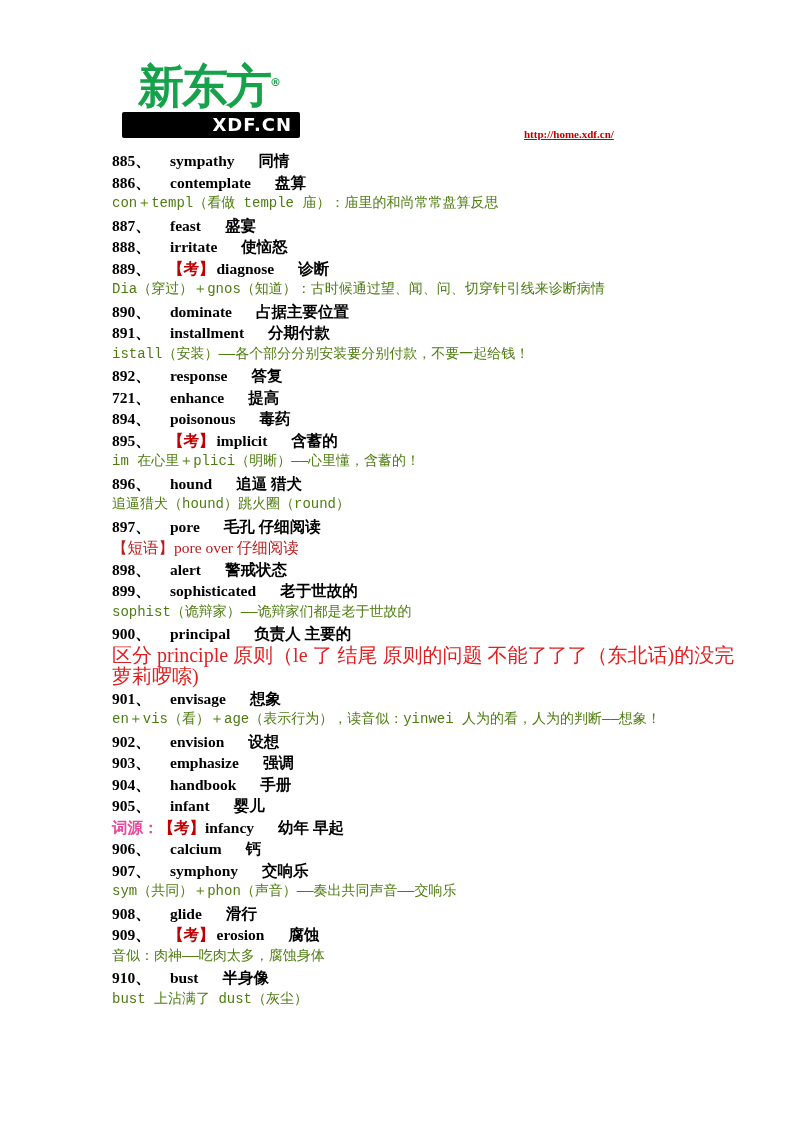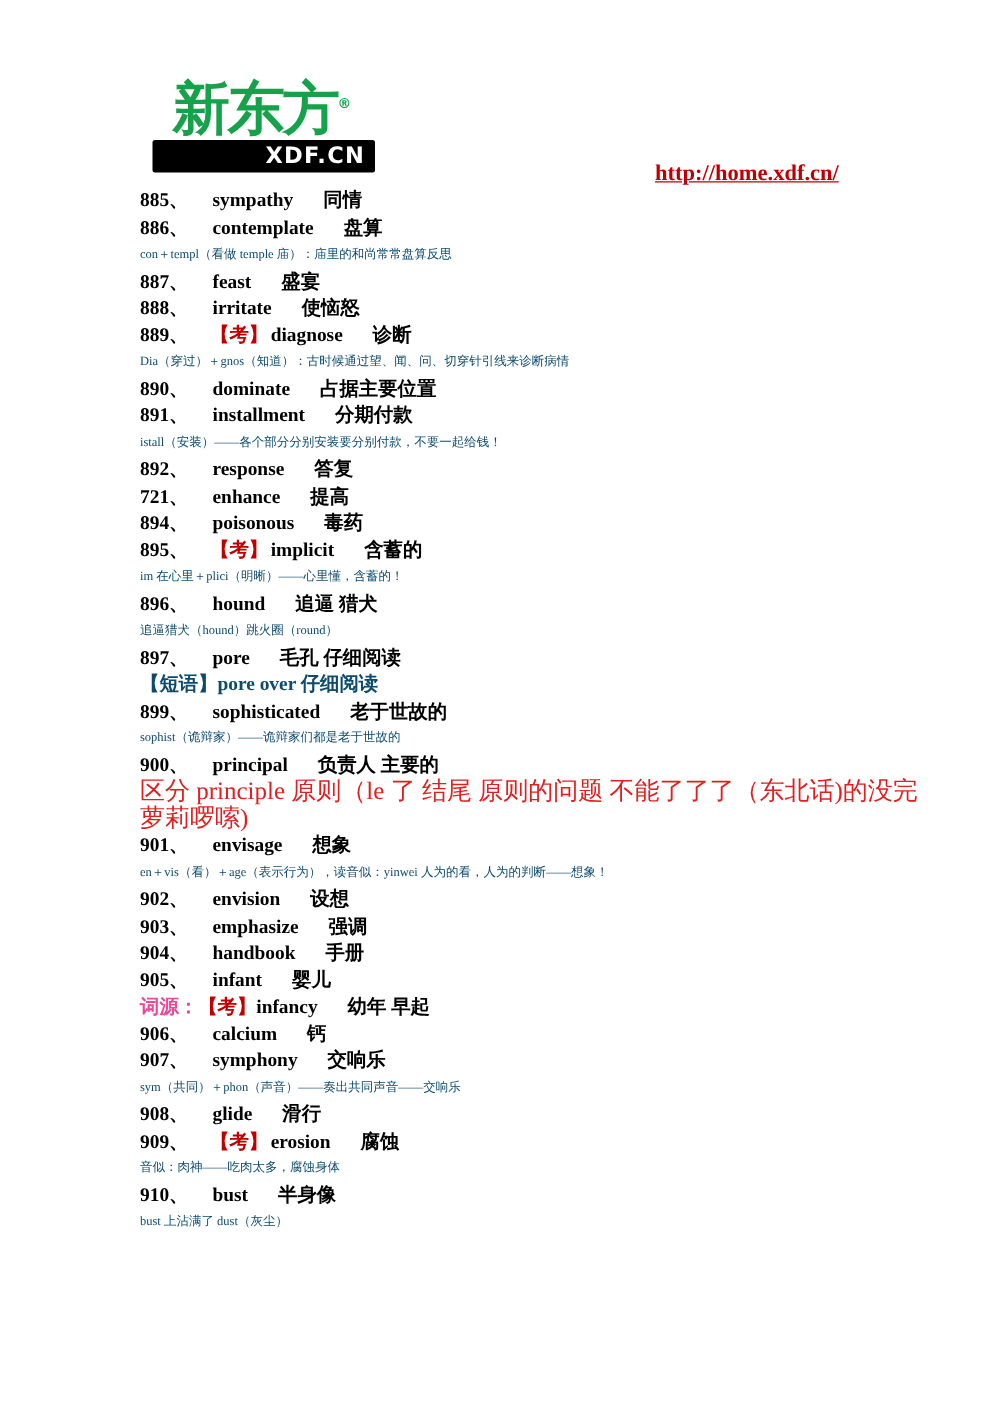--- a/index.html
+++ b/index.html
@@ -67,21 +67,21 @@
     font-size: 18px;
     color: #ffffff;
     letter-spacing: 1px;
   }
   .site-url {
     position: absolute;
     left: 524px;
     top: 88px;
     font-family: "Liberation Serif", serif;
     font-weight: bold;
-    font-size: 18px;
+    font-size: 11px;
     color: #c00000;
     text-decoration: underline;
     white-space: nowrap;
   }
   
   .content {
     margin: 0 60px 0 112px;
   }
   .row {
     display: block;
@@ -102,37 +102,38 @@
   }
   .cn {
     margin-left: 6px;
     padding-left: 18px;
   }
   .tag-kao {
     color: #c00000;
     font-weight: bold;
   }
   .note {
-    font-size: 10px;
-    color: #0c4a6e;
+    font-size: 14px;
+    color: #4d7c0f;
     font-weight: normal;
     white-space: normal;
     line-height: 21.5px;
+    font-family: Liberation Mono, monospace;
   }
   .note-red {
     font-size: 20px;
     color: #e02020;
     font-weight: normal;
     white-space: normal;
     line-height: 21.5px;
   }
   .phrase {
-    font-weight: bold;
+    font-weight: normal;
     font-size: 15.5px;
-    color: #0c4a6e;
+    color: #b91c1c;
     white-space: nowrap;
   }
   .src-label {
     font-weight: bold;
     font-size: 15.5px;
     color: #ec4899;
   }
 </style>
 </head>
 <body>
@@ -162,20 +163,21 @@
       <div class="row note">istall（安装）——各个部分分别安装要分别付款，不要一起给钱！</div>
       <div class="row entry"><span class="num">892、</span><span class="word">response</span><span class="cn">答复</span></div>
       <div class="row entry"><span class="num">721、</span><span class="word">enhance</span><span class="cn">提高</span></div>
       <div class="row entry"><span class="num">894、</span><span class="word">poisonous</span><span class="cn">毒药</span></div>
       <div class="row entry"><span class="num">895、</span><span class="tag-kao">【考】</span><span class="word">implicit</span><span class="cn">含蓄的</span></div>
       <div class="row note">im 在心里＋plici（明晰）——心里懂，含蓄的！</div>
       <div class="row entry"><span class="num">896、</span><span class="word">hound</span><span class="cn">追逼 猎犬</span></div>
       <div class="row note">追逼猎犬（hound）跳火圈（round）</div>
       <div class="row entry"><span class="num">897、</span><span class="word">pore</span><span class="cn">毛孔 仔细阅读</span></div>
       <div class="row phrase">【短语】pore over 仔细阅读</div>
+      <div class="row entry"><span class="num">898、</span><span class="word">alert</span><span class="cn">警戒状态</span></div>
       <div class="row entry"><span class="num">899、</span><span class="word">sophisticated</span><span class="cn">老于世故的</span></div>
       <div class="row note">sophist（诡辩家）——诡辩家们都是老于世故的</div>
       <div class="row entry"><span class="num">900、</span><span class="word">principal</span><span class="cn">负责人 主要的</span></div>
       <div class="row note-red">区分 principle 原则（le 了 结尾 原则的问题 不能了了了（东北话)的没完 萝莉啰嗦)</div>
       <div class="row entry"><span class="num">901、</span><span class="word">envisage</span><span class="cn">想象</span></div>
       <div class="row note">en＋vis（看）＋age（表示行为），读音似：yinwei 人为的看，人为的判断——想象！</div>
       <div class="row entry"><span class="num">902、</span><span class="word">envision</span><span class="cn">设想</span></div>
       <div class="row entry"><span class="num">903、</span><span class="word">emphasize</span><span class="cn">强调</span></div>
       <div class="row entry"><span class="num">904、</span><span class="word">handbook</span><span class="cn">手册</span></div>
       <div class="row entry"><span class="num">905、</span><span class="word">infant</span><span class="cn">婴儿</span></div>

